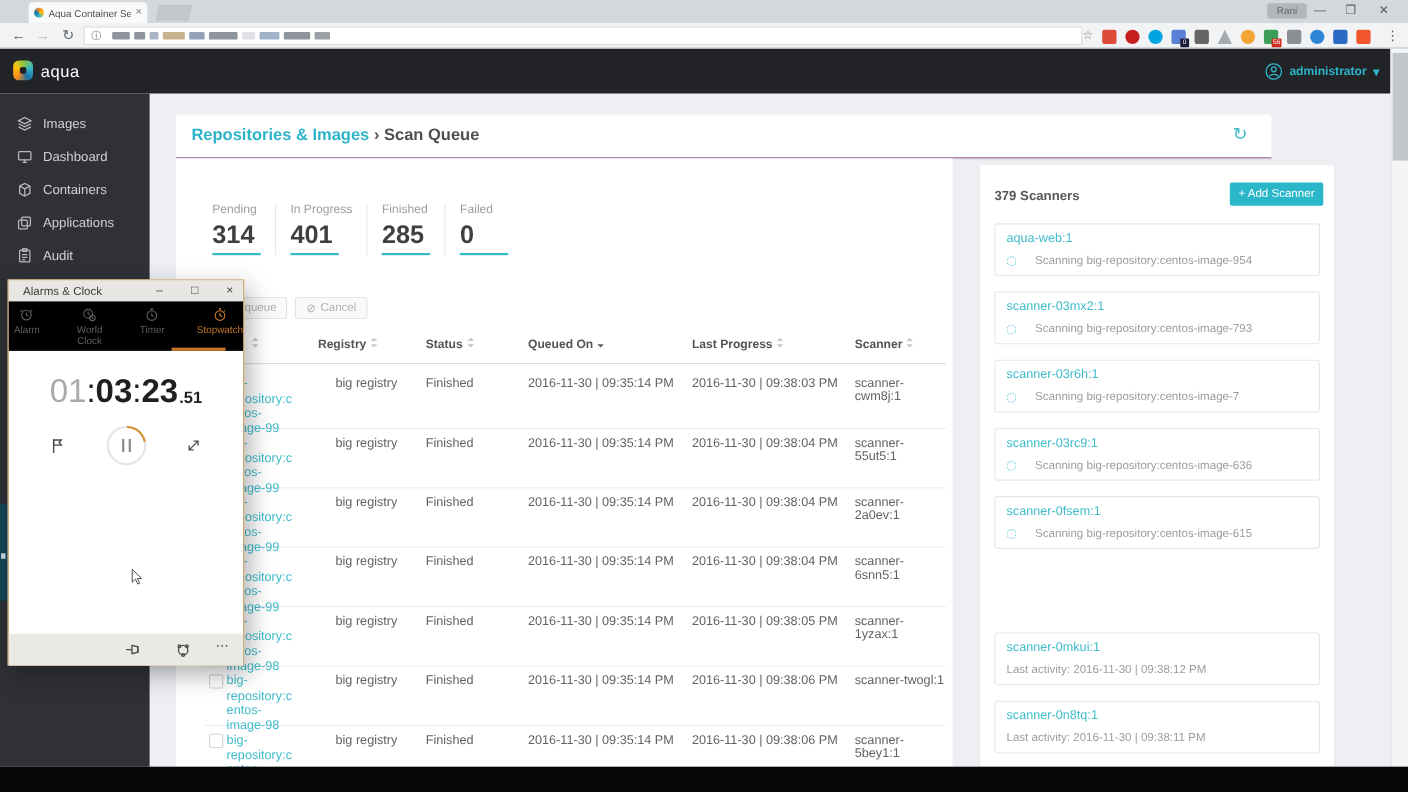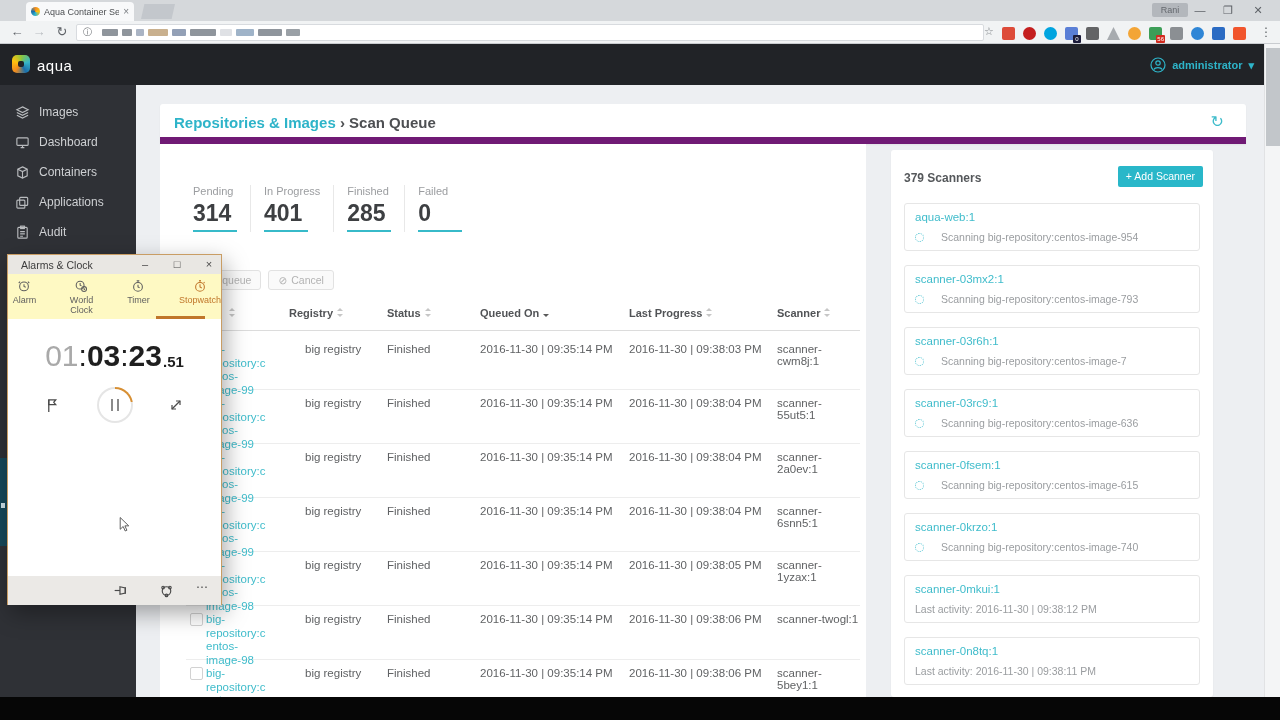--- a/index.html
+++ b/index.html
@@ -33,21 +33,21 @@
   .logo { position:absolute; left:12px; top:11px; width:18px; height:18px; border-radius:5px; background:conic-gradient(from 220deg,#f28c1e,#ffc20e,#8bc53f,#35b6c9,#1b6faa,#f28c1e); }
   .logo::after { content:""; position:absolute; left:6px; top:6px; width:6px; height:6px; border-radius:2px; background:#212327; }
   .brand { position:absolute; left:37px; top:13px; color:#fff; font-size:15px; letter-spacing:.5px; }
   .user { position:absolute; right:26px; top:13px; display:flex; align-items:center; gap:6px; color:#2eb4c9; font-size:11px; font-weight:bold; }
   .sidebar { position:absolute; left:0; top:85px; width:136px; height:612px; background:#2f3136; z-index:4; }
   .side-item { display:flex; align-items:center; gap:9px; height:30px; padding-left:15px; color:#ced0d3; font-size:12px; cursor:pointer; }
   .side-item svg { stroke:#b9bbbe; fill:none; stroke-width:1.2; }
 
   
   .main-card { position:absolute; left:160px; top:104px; width:1086px; height:593px; z-index:2; }
-  .title-row { position:absolute; left:0; top:0; width:1086px; height:40px; background:#fff; border-radius:3px 3px 0 0; border-bottom:7px solid #701a75; box-shadow:0 1px 2px rgba(0,0,0,.05);text-align:right; }
+  .title-row { position:absolute; left:0; top:0; width:996px; height:40px; background:#fff; border-radius:3px 3px 0 0; border-bottom:1px solid #701a75; box-shadow:0 1px 2px rgba(0,0,0,.05);text-align:right; }
   .bc-section { position:absolute; left:14px; top:10px; font-size:15px; font-weight:bold; color:#2eb4c9; }
   .bc-rest { color:#4d4f52; font-weight:bold; }
   .refresh { position:absolute; right:22px; top:8px; font-size:16px; color:#3fbccb; }
   .left-panel { position:absolute; left:0; top:40px; width:706px; height:553px; background:#fff; }
   .stats { position:absolute; left:33px; top:18px; display:flex; }
   .stat { position:relative; padding-right:13px;margin-top:23px; }
   .stat + .stat { border-left:1px solid #e8e8e8; padding-left:13px; }
   .stat-label { font-size:11px; color:#9b9da0; margin-bottom:3px; }
   .stat-value { font-size:23px; font-weight:bold; color:#3d3f42; line-height:26px; }
   .stat-underline { width:44px; height:2px; background:#37bac9; margin-top:4px; }
@@ -79,21 +79,21 @@
 
   
   .pg-scroll { position:absolute; left:1264px; top:44px; width:16px; height:653px; background:#f4f5f6; border-left:1px solid #e1e2e4; z-index:30; }
   .pg-thumb { position:absolute; left:1px; top:4px; width:14px; height:98px; background:#c2c6ca; }
 
   
   .clock-win { position:absolute; left:7px; top:254px; width:215px; height:351px; background:#fff; border:1px solid #c99d64; box-shadow:3px 8px 22px rgba(0,0,0,.35); z-index:50; }
   .cw-titlebar { position:absolute; left:0; top:0; width:100%; height:19px; background:#e9e7e3; }
   .cw-title { position:absolute; left:13px; top:4px; font-size:10.5px; color:#3c3c3c; }
   .cw-btn { position:absolute; top:2px; width:18px; text-align:center; font-size:11px; color:#4a4a4a; line-height:15px; }
-  .cw-tabs { position:absolute; left:0; top:19px; width:100%; height:45px; background:#fef9c3; display:flex; justify-content:center; gap:24px; padding-top:5px; }
+  .cw-tabs { position:absolute; left:0; top:19px; width:100%; height:45px; background:#000000; display:flex; justify-content:center; gap:24px; padding-top:5px; }
   .cw-tab { width:44px; text-align:center; color:#5f5f5f; font-size:9px; }
   .cw-tab svg { stroke:#5f5f5f; fill:none; stroke-width:1.2; }
   .cw-tab.active { color:#c0762a; } .cw-tab.active svg { stroke:#c0762a; }
   .cw-underline { position:absolute; left:148px; top:61px; width:49px; height:3px; background:#c0762a; }
   .cw-time { position:absolute; left:0; top:84px; width:213px; display:flex; justify-content:center; align-items:flex-end; }
   .t-big { font-size:30px; font-weight:bold; color:#1f1f1f; line-height:34px; }
   .t-gray { color:#a9a9a9; font-weight:normal; }
   .t-frac { font-size:15px; font-weight:bold; color:#1f1f1f; margin-bottom:3px; margin-left:1px; }
   .t-frac::before { content:"."; }
   .t-colon { font-size:30px; color:#1f1f1f; line-height:34px; font-weight:normal; }
@@ -411,27 +411,20 @@
           <span>Scanning big-repository:centos-image-636</span>
         </div>
     </div>
     <div class="scard" style="top:301px">
       <div class="scard-name">scanner-0fsem:1</div>
       <div class="scard-status">
           <span class="spinner"></span>
           <span>Scanning big-repository:centos-image-615</span>
         </div>
     </div>
-    <div class="scard" style="top:363px">
-      <div class="scard-name">scanner-0krzo:1</div>
-      <div class="scard-status">
-          <span class="spinner"></span>
-          <span>Scanning big-repository:centos-image-740</span>
-        </div>
-    </div>
     <div class="scard" style="top:425px">
       <div class="scard-name">scanner-0mkui:1</div>
       <div class="scard-status">
           <span>Last activity: 2016-11-30 | 09:38:12 PM</span>
         </div>
     </div>
     <div class="scard" style="top:487px">
       <div class="scard-name">scanner-0n8tq:1</div>
       <div class="scard-status">
           <span>Last activity: 2016-11-30 | 09:38:11 PM</span>

